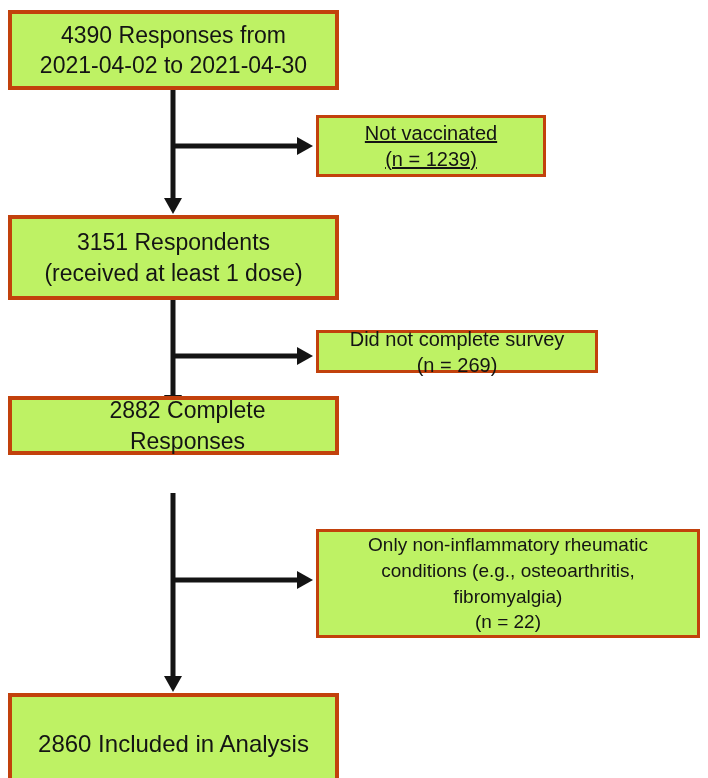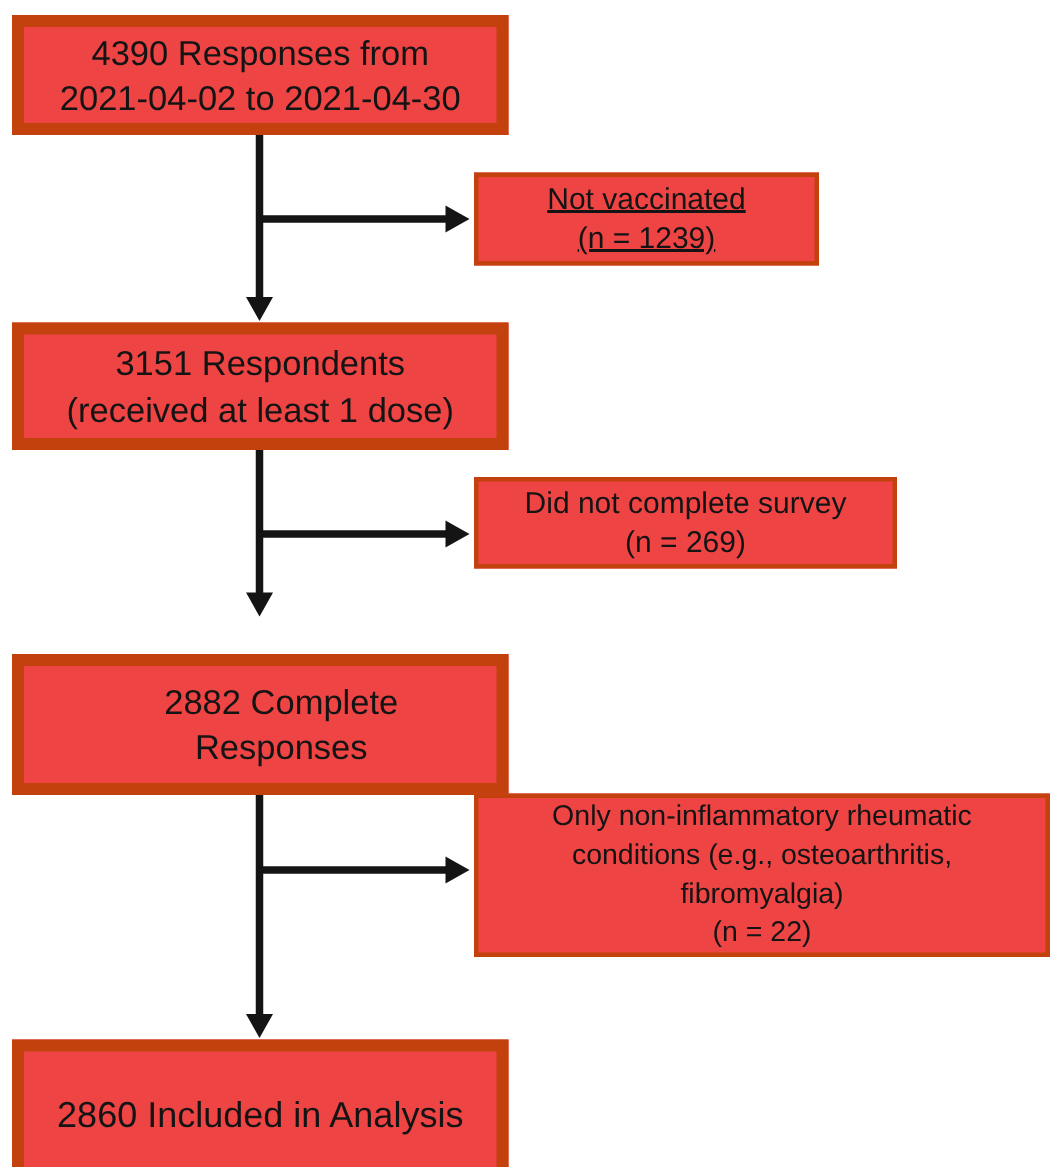--- a/index.html
+++ b/index.html
@@ -12,47 +12,47 @@
     width: 708px;
     height: 778px;
     background: #ffffff;
     font-family: "Liberation Sans", "DejaVu Sans", sans-serif;
     color: #141414;
     overflow: hidden;
   }
   .flow-box {
     position: absolute;
     box-sizing: border-box;
-    background: #ef4444;
-    border: 8px solid #c2410c;
+    background: #bef264;
+    border: 4px solid #c2410c;
     display: flex;
     align-items: center;
     justify-content: center;
     text-align: center;
     white-space: pre-line;
     line-height: 1.32;
     z-index: 2;
   }
   .main-box {
     left: 8px;
     width: 331px;
     font-size: 23px;
   }
   #box-responses      { top: 10px;  height: 80px; }
   #box-respondents    { top: 215px; height: 85px; text-align: center; }
-  #box-complete       { top: 436px; height: 94px; padding-left: 28px; }
+  #box-complete       { top: 396px; height: 59px; padding-left: 28px; }
   #box-included       { top: 693px; height: 102px; font-size: 24px; }
   .side-box {
     left: 316px;
     border-width: 3px;
     font-size: 20px;
     line-height: 1.3;
   }
   #box-not-vaccinated { top: 115px; width: 230px; height: 62px; text-decoration: underline; }
-  #box-incomplete     { top: 318px; width: 282px; height: 61px; }
+  #box-incomplete     { top: 330px; width: 282px; height: 43px; }
   #box-noninflammatory{ top: 529px; width: 384px; height: 109px; font-size: 19px; line-height: 1.35; }
   #connector-layer {
     position: absolute;
     left: 0; top: 0;
     width: 708px;
     height: 778px;
     z-index: 1;
   }
 </style>
 </head>

